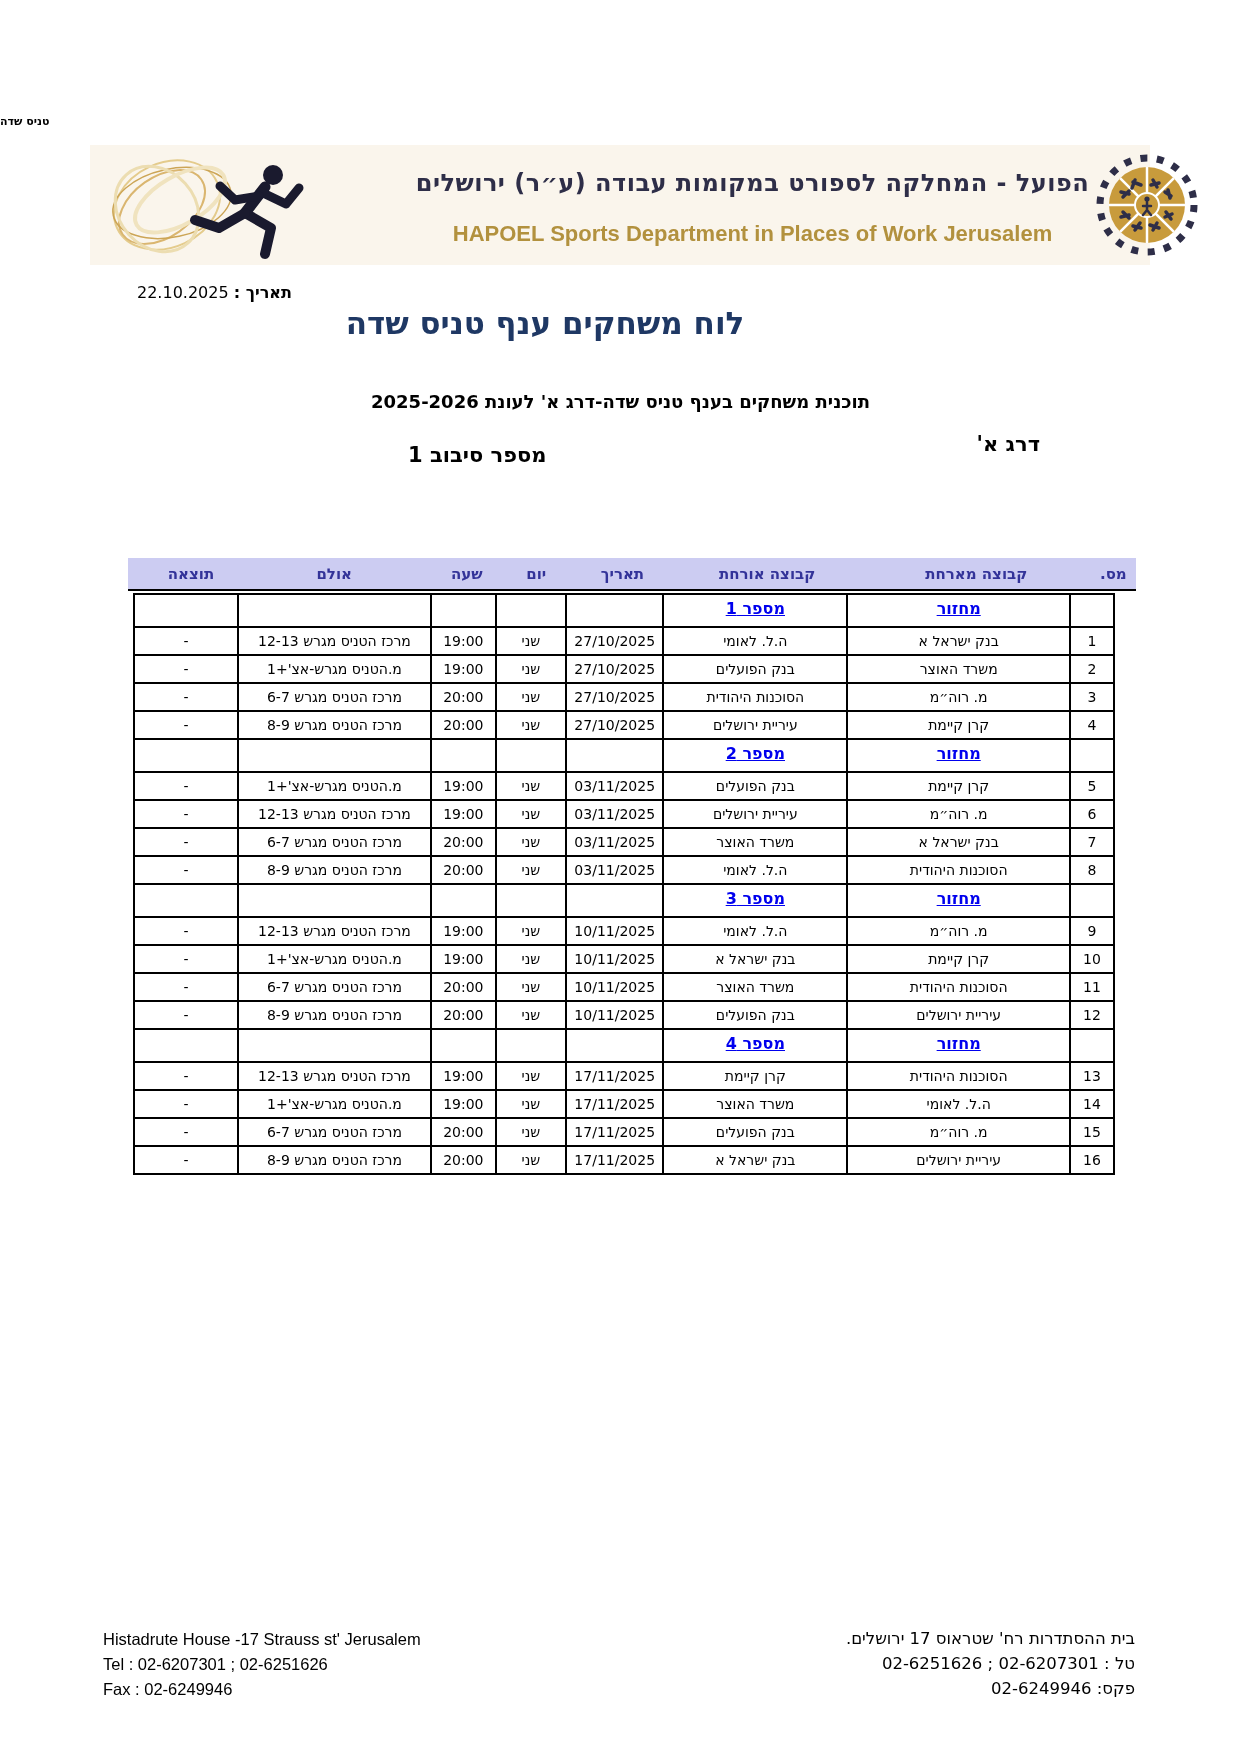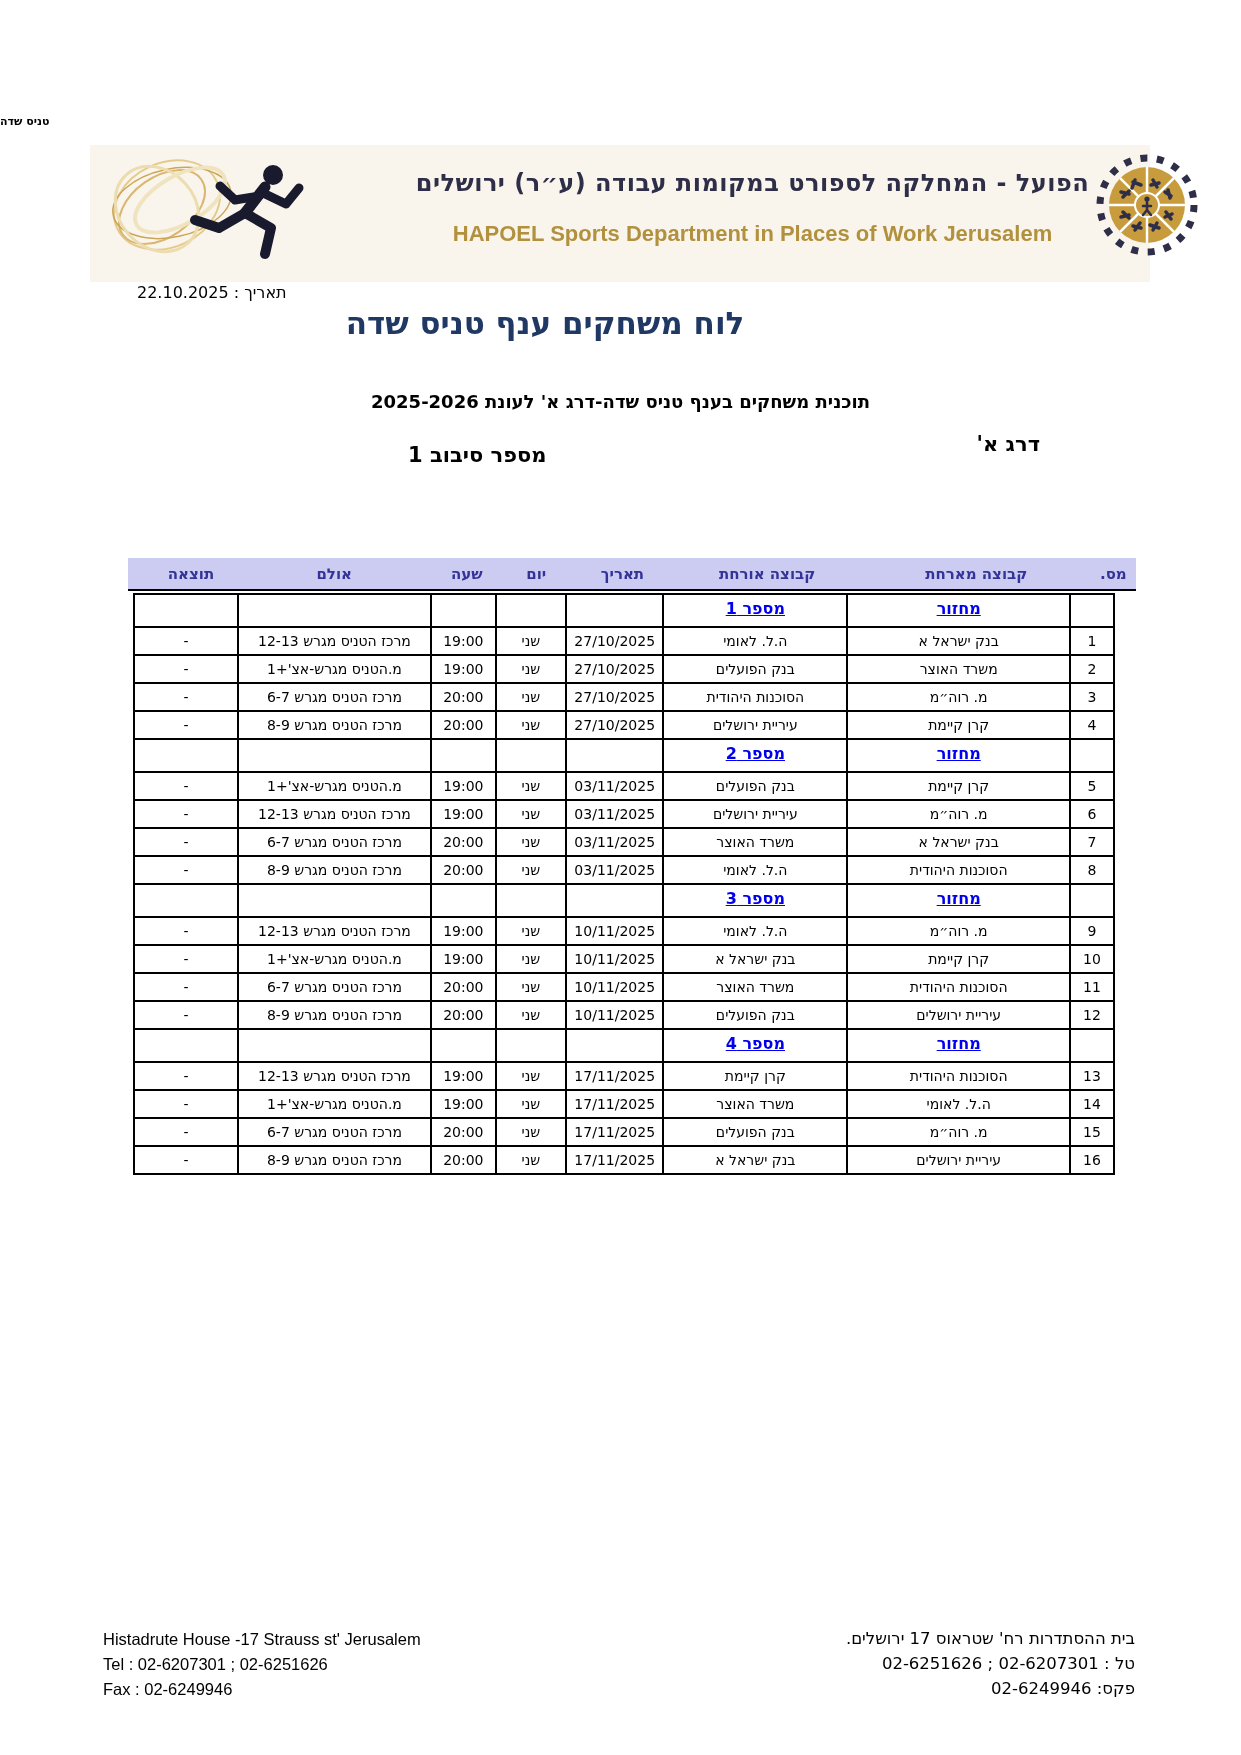--- a/index.html
+++ b/index.html
@@ -1,30 +1,30 @@
 <!DOCTYPE html>
 <html><head>
 <meta charset="utf-8">
 <style>
   html,body{margin:0;padding:0;background:#888;}
   .page{position:relative;width:1241px;height:1755px;background:#ffffff;margin:0 auto;
         font-family:"DejaVu Sans",sans-serif;color:#000;overflow:hidden;}
   .top-label{position:absolute;top:76px;left:0;width:100%;text-align:left;
              font-size:11px;font-weight:bold;direction:rtl;margin-top:39px;}
   
-  .banner{position:absolute;top:145px;left:90px;width:1060px;height:137px;background:#faf5ec;}
+  .banner{position:absolute;top:145px;left:90px;width:1060px;height:120px;background:#faf5ec;}
   .banner-art{position:absolute;left:2px;top:0;}
   .banner-text{position:absolute;left:235px;top:24px;width:855px;text-align:center;direction:rtl;}
   .banner-he{font-size:24px;font-weight:bold;color:#2e2e48;letter-spacing:.5px;}
   .banner-en{font-size:22px;font-weight:bold;color:#b2913e;margin-top:24px;direction:ltr;
              font-family:"Liberation Sans","DejaVu Sans",sans-serif;}
   .banner-logo{position:absolute;left:1005px;top:4px;}
   
   .date-line{position:absolute;left:137px;top:283px;font-size:16px;direction:rtl;}
-  .date-label{font-weight:normal;margin-top:32px;}
+  .date-label{font-weight:bold;margin-top:32px;}
   .main-title{position:absolute;top:305px;left:0;width:1090px;text-align:center;
               font-size:31px;font-weight:bold;color:#1f3864;margin:0;direction:rtl;}
   .subtitle{position:absolute;top:391px;left:0;width:1241px;text-align:center;
             font-size:18px;font-weight:bold;direction:rtl;}
   .division{position:absolute;top:432px;right:201px;font-size:21px;font-weight:bold;direction:rtl;}
   .round{position:absolute;top:443px;left:408px;font-size:21px;font-weight:bold;direction:rtl;}
   
   .table-wrap{position:absolute;top:558px;left:133px;width:982px;direction:rtl;}
   .band{display:flex;align-items:center;margin:0 -21px 2px -5px;background:#ccccf2;
         border-bottom:2px solid #000;height:31px;}

